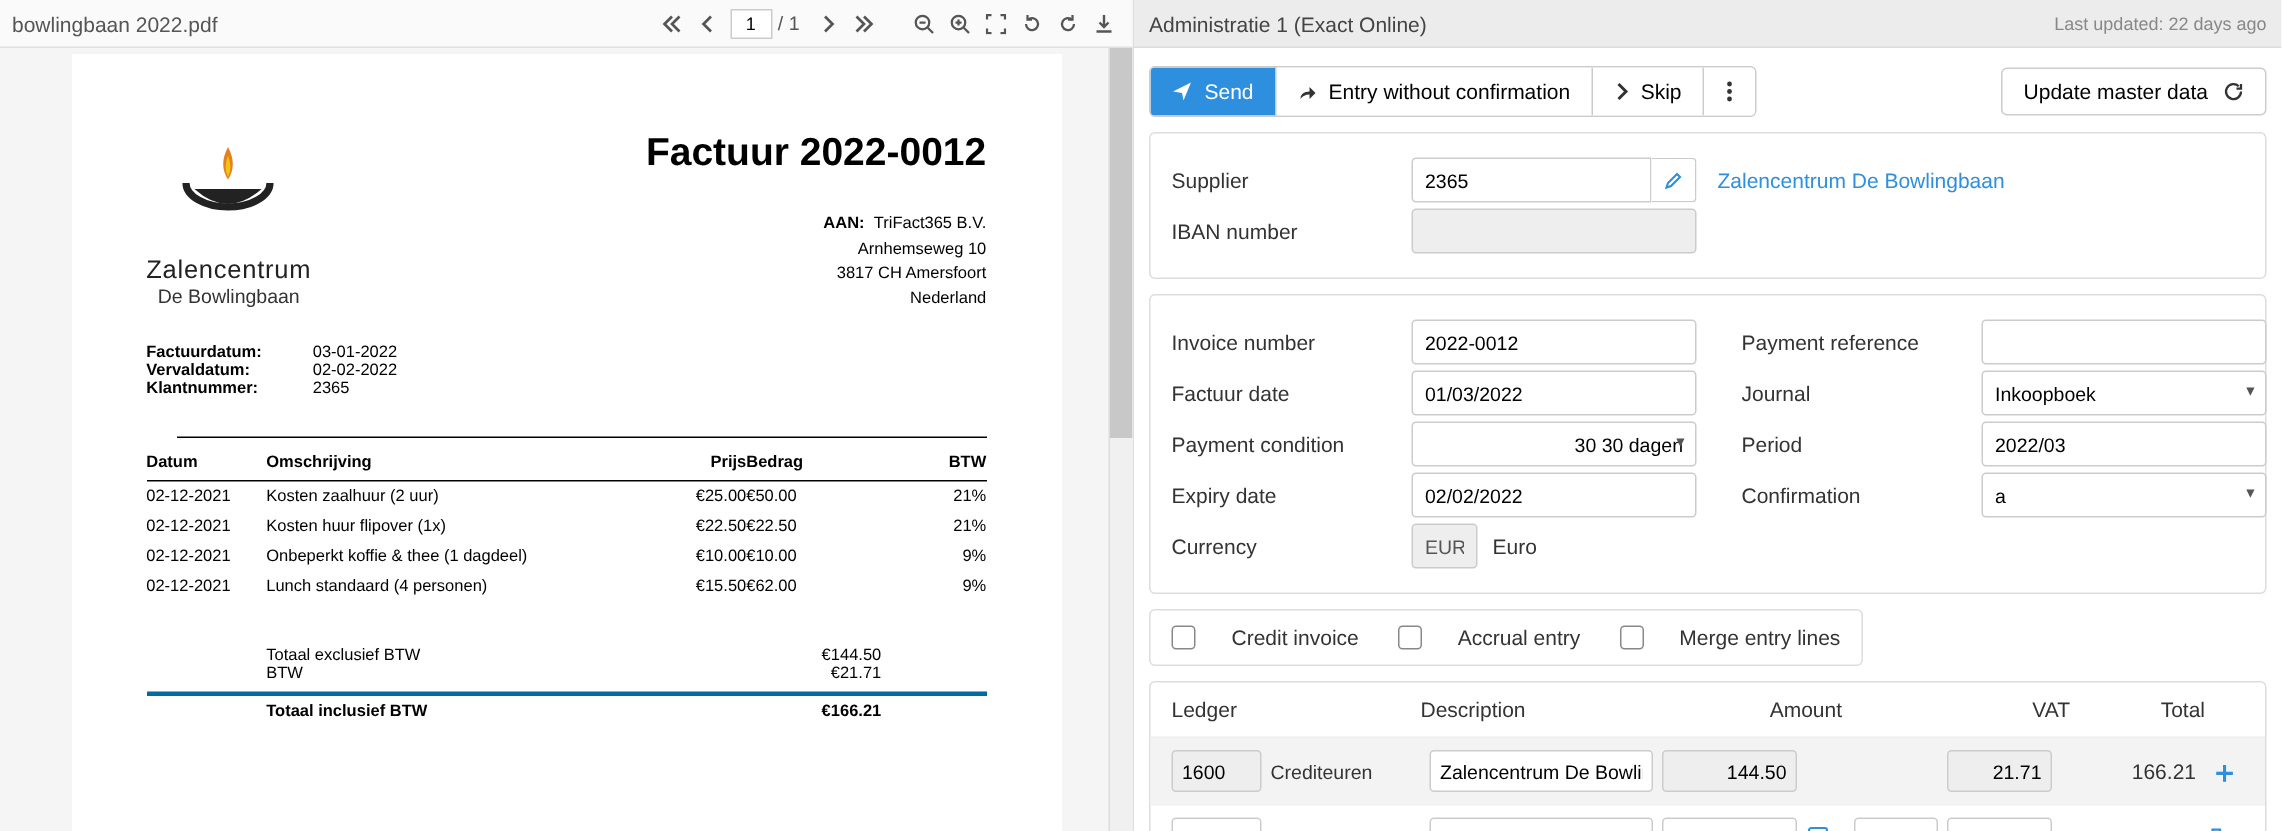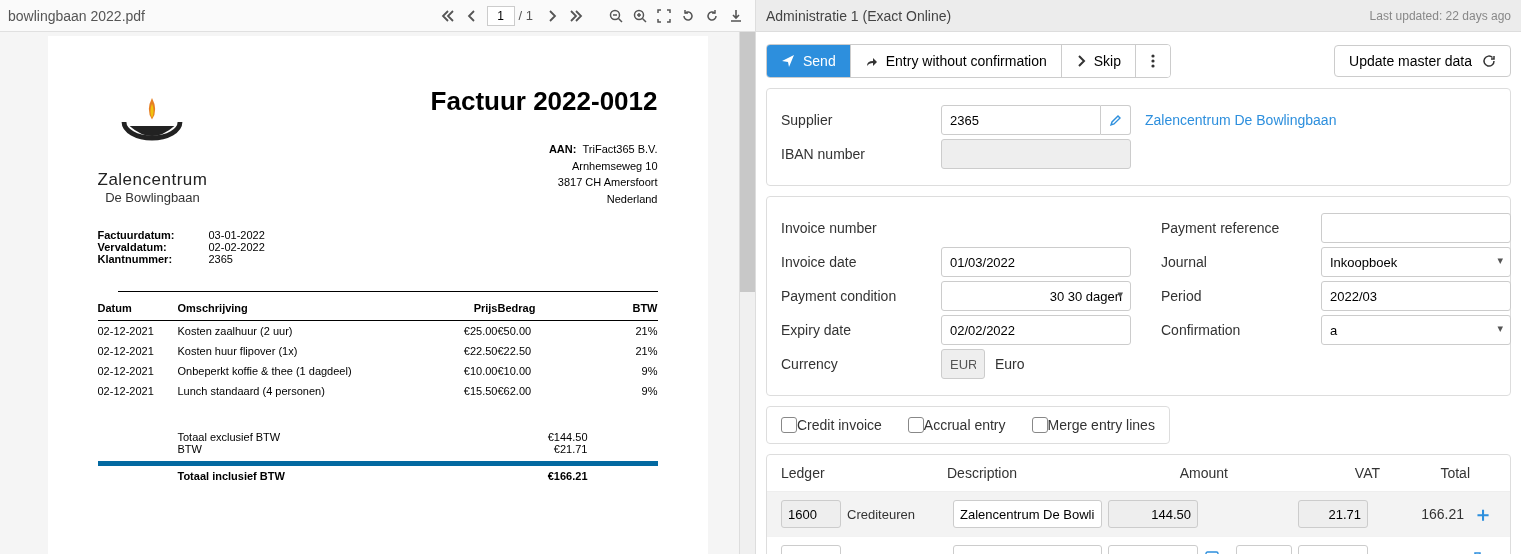--- a/index.html
+++ b/index.html
@@ -42,21 +42,21 @@
   .c-datum { width:80px; }
   .c-oms { flex:1; }
   .c-prijs { width:90px; text-align:right;}
   .c-bedrag { width:90px; }
   .c-btw { width:70px; text-align:right;}
 
   .inv-totals { margin-top:30px; font-size:11px;}
   .inv-trow { display:flex;}
   .inv-trow .tl { margin-left:80px; flex:1; }
   .inv-trow .tv { width:160px; text-align:right; margin-right:70px;}
-  .inv-trow.bold { font-weight:bold; border-top:5px solid #0369a1; padding-top:4px; margin-top:6px;}
+  .inv-trow.bold { font-weight:bold; border-top:3px solid #0369a1; padding-top:4px; margin-top:6px;}
   .inv-top-hr { border-top:1px solid #000; margin: 0 0 0 20px;}
 
   
   .form-panel { width: 765px; height: 554px; display:flex; flex-direction:column; background:#fff; }
   .form-header { height:32px; background:#ececec; display:flex; align-items:center; padding:0 10px; border-bottom:1px solid #ddd;}
   .form-header-title { flex:1; font-size:14px; color:#444; }
   .form-header-upd { font-size:12px; color:#888; }
 
   .form-actionbar { padding:12px 10px 10px 10px; display:flex; align-items:center; gap:0; }
   .btn-group { display:flex; border:1px solid #ccc; border-radius:4px; overflow:hidden; }
@@ -77,21 +77,21 @@
   .input { height:30px; border:1px solid #ccc; border-radius:3px; padding: 0 8px; font-size:13px; background:#fff;}
   .input.ro { background:#eee; color:#555;}
   .input-grp { display:flex;}
   .input-grp .input { border-radius:3px 0 0 3px;}
   .input-grp .input-btn { width:30px;height:30px; border:1px solid #ccc; border-left:none; background:#fff; display:flex;align-items:center;justify-content:center; cursor:pointer; border-radius:0 3px 3px 0; color:#2d8fdd;}
   .select { position:relative; }
   .select::after { content:"▾"; position:absolute; right:8px; top:7px; color:#555; font-size:11px; pointer-events:none;}
   .link { color:#2d8fdd; text-decoration:none; font-size:14px; margin-left:14px; cursor:pointer;}
 
   .check-row { display:flex; gap:26px; padding: 10px 14px; border:1px solid #ddd; border-radius:4px;}
-  .chk { display:inline-flex; align-items:center; gap:0; font-size:14px; cursor:pointer;}
+  .chk { display:inline-flex; align-items:center; gap:24px; font-size:14px; cursor:pointer;}
   .chk .box { width:16px;height:16px; border:1.5px solid #888; border-radius:3px; }
 
   .table-card { border:1px solid #ddd; border-radius:4px; }
   .thead { display:flex; padding:10px 14px; font-size:14px; color:#333; border-bottom:1px solid #eee;}
   .trow { display:flex; padding:8px 14px; align-items:center; gap:6px; border-bottom:1px solid #f2f2f2;}
   .trow.shade { background:#f3f3f3;}
   .tc-ledger{ width:60px;}
   .tc-ledger2{ width:100px; font-size:13px; white-space:nowrap; overflow:hidden; text-overflow:ellipsis;}
   .tc-desc { flex:1;}
   .tc-amt { width:90px; text-align:right;}
@@ -359,23 +359,24 @@
         <div class="flabel">IBAN number</div>
         <input class="input ro" style="width: 190px;" readonly="" value="">
       </div>
     </div>
 
     <div class="card">
       <div class="fcols">
         <div class="fcol">
           <div class="frow">
               <div class="flabel">Invoice number</div>
-            </div>
-          <div class="frow">
-              <div class="flabel">Invoice date</div>
+              <input class="input" style="width: 190px;" value="2022-0012">
+            </div>
+          <div class="frow">
+              <div class="flabel">Factuur date</div>
               <input class="input" style="width: 190px;" value="01/03/2022">
             </div>
           <div class="frow">
               <div class="flabel">Payment condition</div>
               <div class="select" style="width:190px"><input class="input" style="width: 100%; text-align: right;" value="30 30 dagen"></div>
             </div>
           <div class="frow">
               <div class="flabel">Expiry date</div>
               <input class="input" style="width: 190px;" value="02/02/2022">
             </div>

